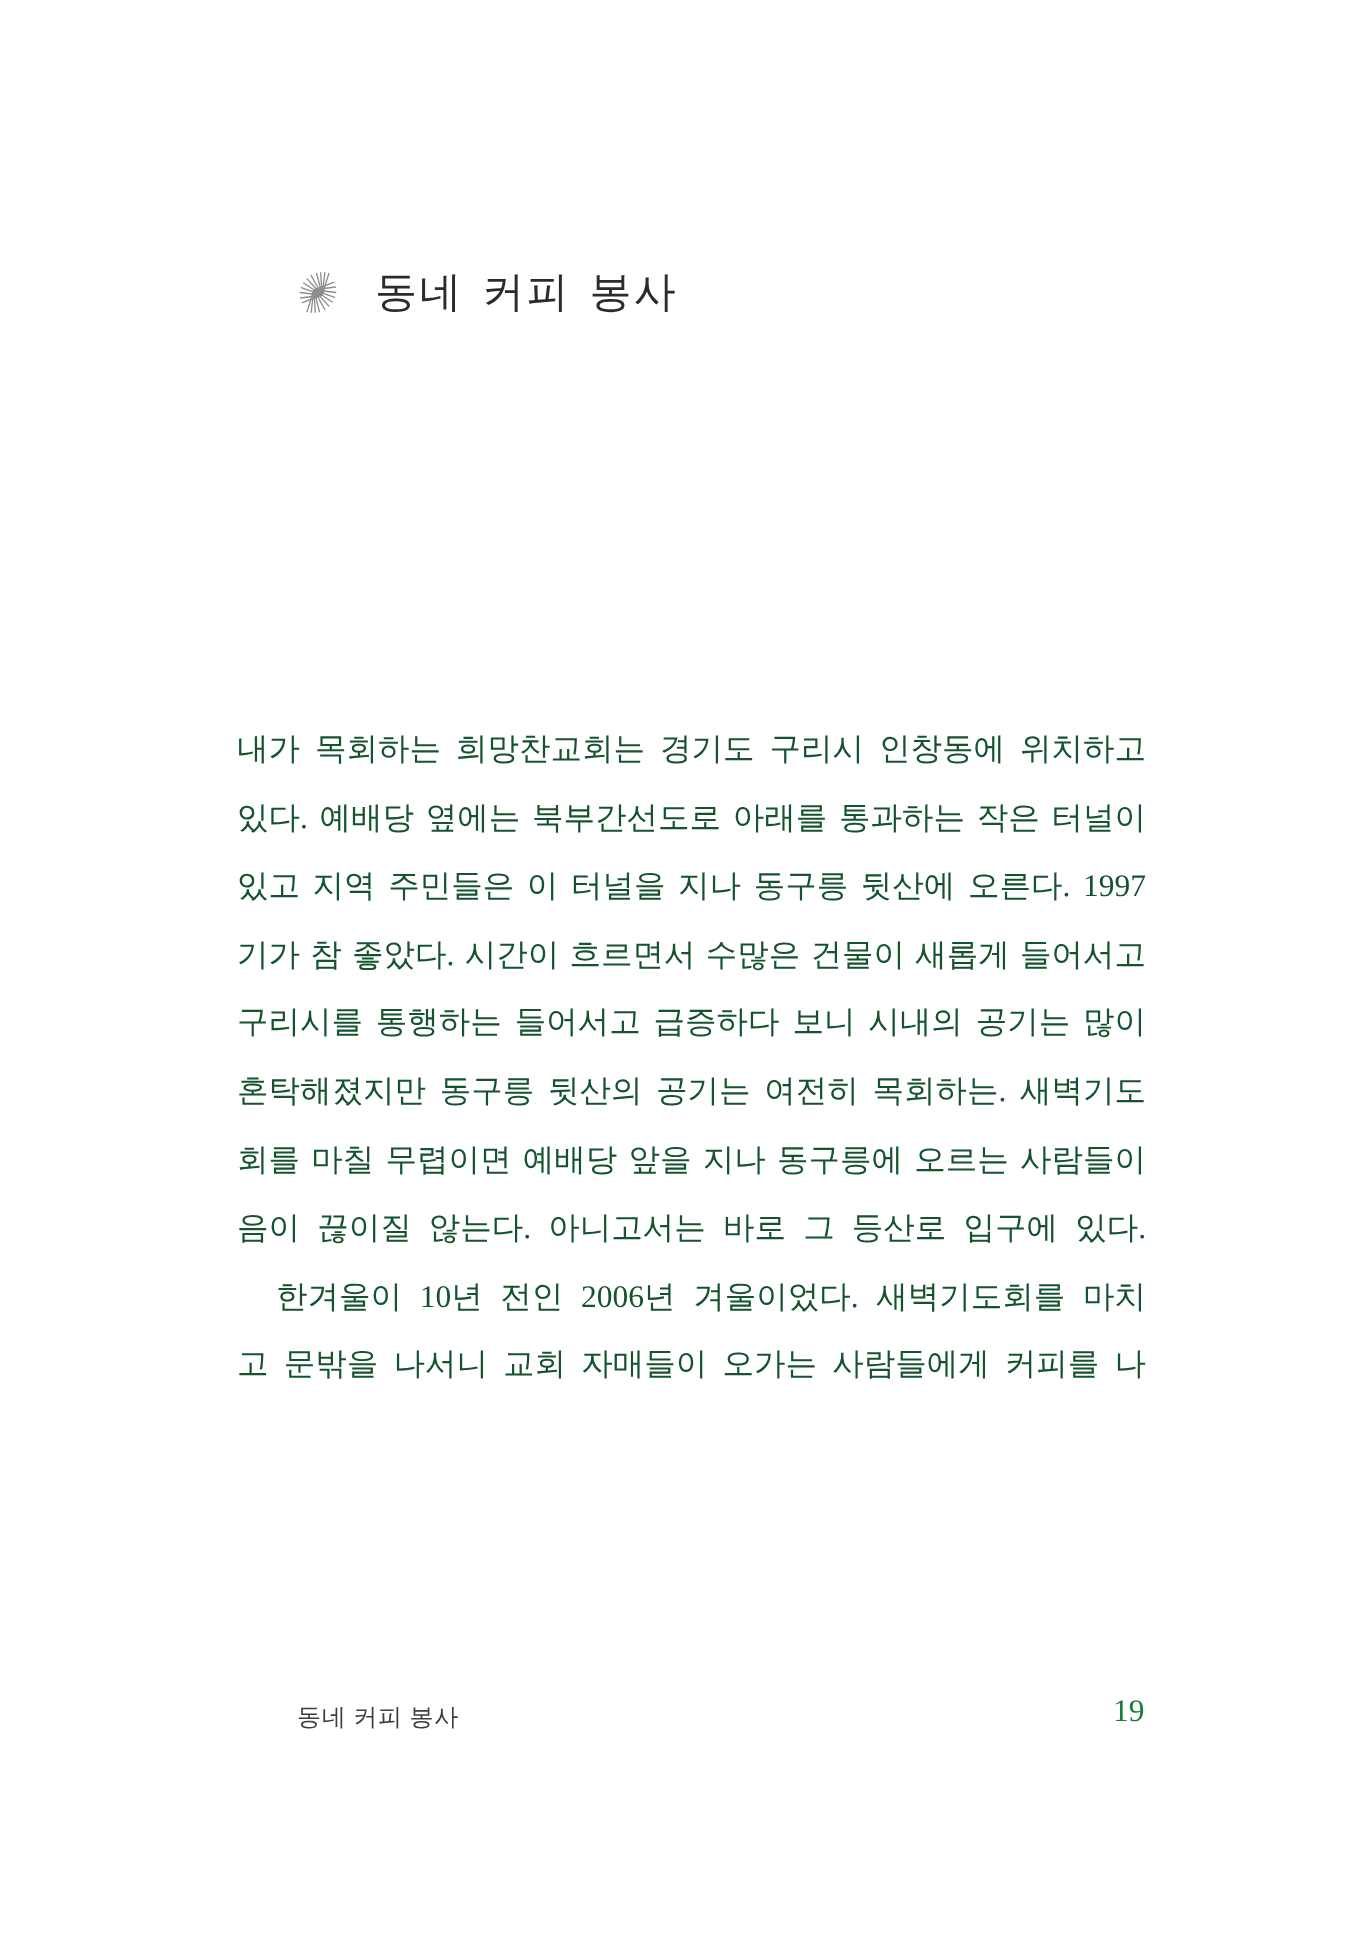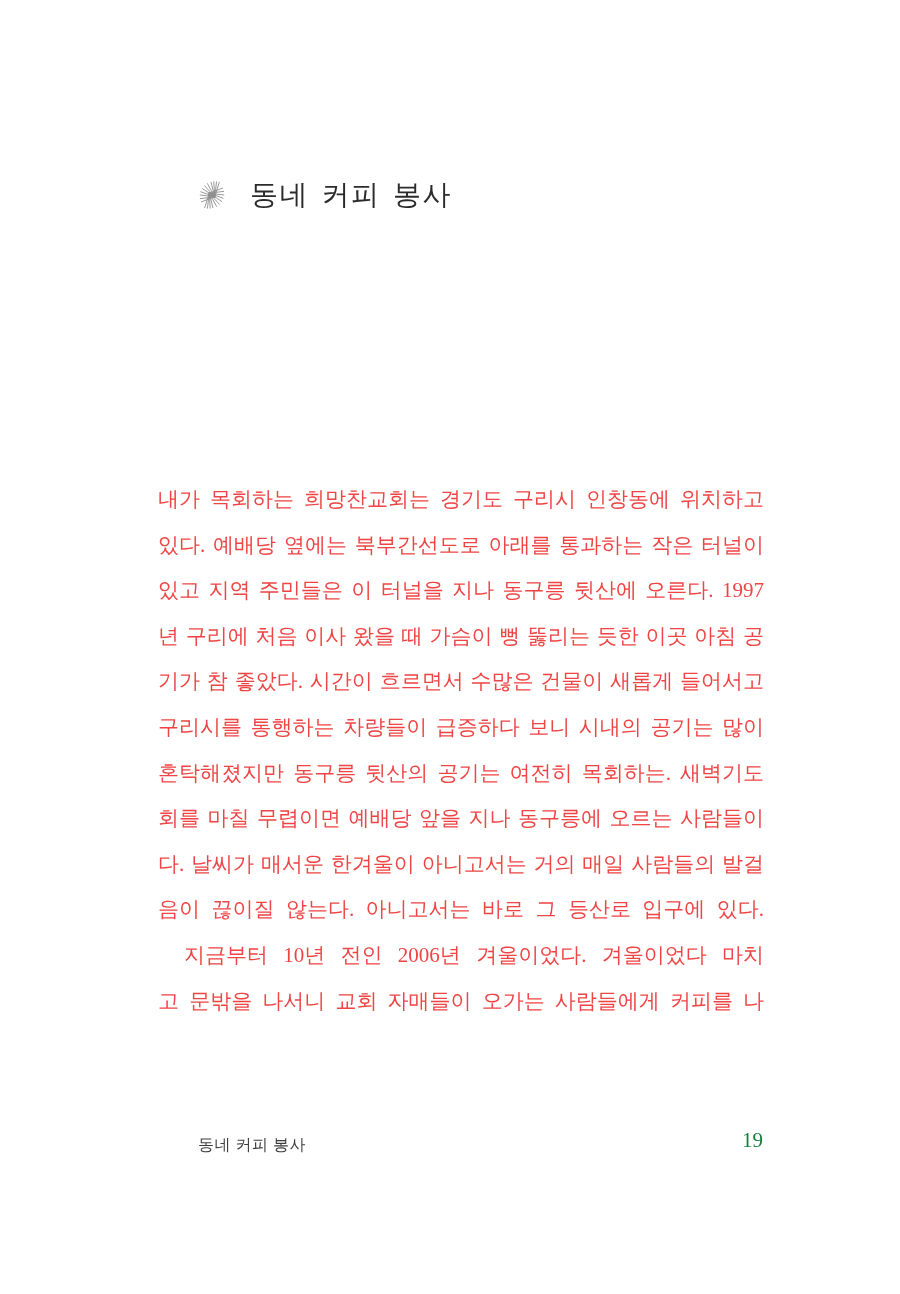--- a/index.html
+++ b/index.html
@@ -41,21 +41,21 @@
     word-spacing: 4px;
   }
 
   
   .body-text {
     position: absolute;
     left: 158px;
     top: 477px;
     width: 606px;
     font-size: 21px;
-    color: #ef4444;
+    color: #14532d;
   }
   .text-line {
     height: 45.6px;
     line-height: 45.6px;
     text-align: justify;
     text-align-last: justify;
     word-break: keep-all;
     overflow: hidden;
   }
   .text-line.indent {
@@ -117,28 +117,26 @@
         </g>
       </svg>
     </span>
     <h1 class="chapter-title">동네 커피 봉사</h1>
   </header>
 
   <main class="body-text">
     <div class="text-line">내가 목회하는 희망찬교회는 경기도 구리시 인창동에 위치하고</div>
     <div class="text-line">있다. 예배당 옆에는 북부간선도로 아래를 통과하는 작은 터널이</div>
     <div class="text-line">있고 지역 주민들은 이 터널을 지나 동구릉 뒷산에 오른다. 1997</div>
-    <div class="text-line">년 구리에 처음 이사 왔을 때 가슴이 뻥 뚫리는 듯한 이곳 아침 공</div>
     <div class="text-line">기가 참 좋았다. 시간이 흐르면서 수많은 건물이 새롭게 들어서고</div>
-    <div class="text-line">구리시를 통행하는 차량들이 급증하다 보니 시내의 공기는 많이</div>
+    <div class="text-line">구리시를 통행하는 들어서고 급증하다 보니 시내의 공기는 많이</div>
     <div class="text-line">혼탁해졌지만 동구릉 뒷산의 공기는 여전히 목회하는. 새벽기도</div>
     <div class="text-line">회를 마칠 무렵이면 예배당 앞을 지나 동구릉에 오르는 사람들이</div>
-    <div class="text-line">다. 날씨가 매서운 한겨울이 아니고서는 거의 매일 사람들의 발걸</div>
     <div class="text-line">음이 끊이질 않는다. 아니고서는 바로 그 등산로 입구에 있다.</div>
-    <div class="text-line indent">지금부터 10년 전인 2006년 겨울이었다. 겨울이었다 마치</div>
+    <div class="text-line indent">한겨울이 10년 전인 2006년 겨울이었다. 새벽기도회를 마치</div>
     <div class="text-line">고 문밖을 나서니 교회 자매들이 오가는 사람들에게 커피를 나</div>
   </main>
 
   <footer>
     <span class="running-title">동네 커피 봉사</span>
     <span class="page-number">19</span>
   </footer>
 
 </div>
 

